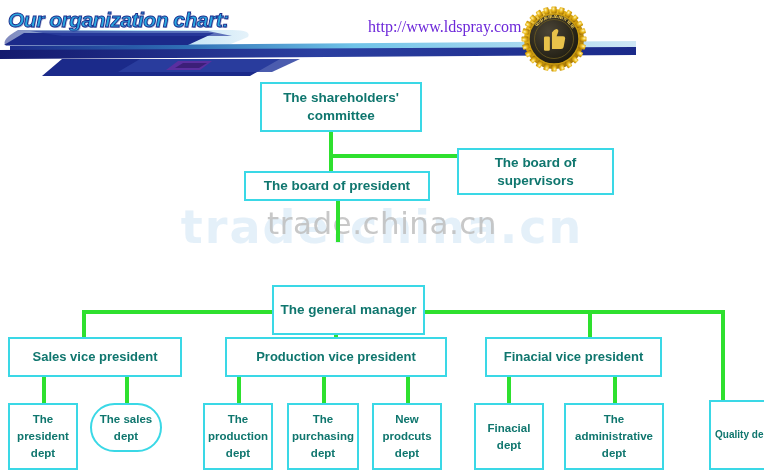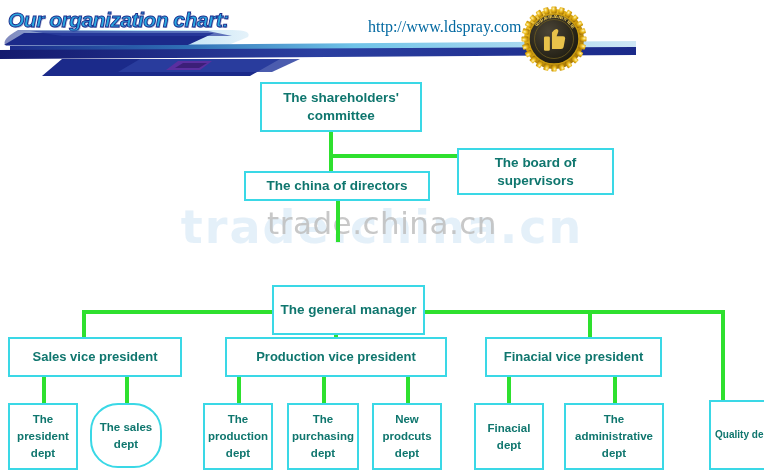--- a/index.html
+++ b/index.html
@@ -18,21 +18,21 @@
     font-size:21px;font-weight:bold;font-style:italic;
     color:#2aa8e0;
     letter-spacing:-0.5px;
     -webkit-text-stroke:0.9px #1b2a8a;
     text-shadow:1px 1px 0 rgba(27,42,138,.35);
     white-space:nowrap;
   }
   .hdr-url{
     position:absolute;left:368px;top:18px;
     font-family:"Liberation Serif",serif;
-    font-size:16px;color:#0369a1;white-space:nowrap;
+    font-size:16px;color:#6d28d9;white-space:nowrap;
   }
   .swoosh{position:absolute;left:0;top:28px;width:640px;height:52px;}
 
   
   .seal{position:absolute;left:521px;top:6px;width:66px;height:66px;}
 
   
   .wm-main{
     position:absolute;left:0;top:205px;width:764px;
     text-align:center;
@@ -212,31 +212,31 @@
   <div class="conn v" style="left:237px;top:376px;height:28px;"></div>
   <div class="conn v" style="left:322px;top:376px;height:28px;"></div>
   <div class="conn v" style="left:406px;top:376px;height:28px;"></div>
   <div class="conn v" style="left:507px;top:376px;height:28px;"></div>
   <div class="conn v" style="left:613px;top:376px;height:28px;"></div>
 
   <div class="node n-big" style="left:260px;top:82px;width:162px;height:50px;">The shareholders' committee</div>
 
   <div class="node n-big" style="left:457px;top:119px;width:157px;height:47px;margin-top:29px;">The board of supervisors</div>
 
-  <div class="node n-big" style="left:244px;top:171px;width:186px;height:30px;">The china of directors</div>
+  <div class="node n-big" style="left:244px;top:171px;width:186px;height:30px;">The board of president</div>
 
   <div class="node n-big" style="left:272px;top:241px;width:153px;height:50px;margin-top:44px;">The general manager</div>
 
   <div class="node n-vp" style="left:225px;top:337px;width:222px;height:40px;">Production vice president</div>
   <div class="node n-vp" style="left:8px;top:337px;width:174px;height:40px;">Sales vice president</div>
   <div class="node n-vp" style="left:485px;top:337px;width:177px;height:40px;">Finacial vice president</div>
 
   <div class="node n-small" style="left:690px;top:400px;width:70px;height:70px;">Quality dept</div>
 
   <div class="node n-dept" style="left:8px;top:403px;width:70px;height:67px;">The president dept</div>
-  <div class="node n-dept" style="left:90px;top:403px;width:72px;height:65px;border-radius:28px;">The sales dept</div>
+  <div class="node n-dept" style="left:90px;top:403px;width:72px;height:49px;border-radius:28px;">The sales dept</div>
   <div class="node n-dept" style="left:203px;top:403px;width:70px;height:67px;">The production dept</div>
   <div class="node n-dept" style="left:287px;top:403px;width:72px;height:67px;">The purchasing dept</div>
   <div class="node n-dept" style="left:372px;top:403px;width:70px;height:67px;">New prodcuts dept</div>
   <div class="node n-dept" style="left:474px;top:403px;width:70px;height:67px;">Finacial dept</div>
   <div class="node n-dept" style="left:564px;top:403px;width:100px;height:67px;">The administrative dept</div>
 
 </div>
 
 </body></html>

